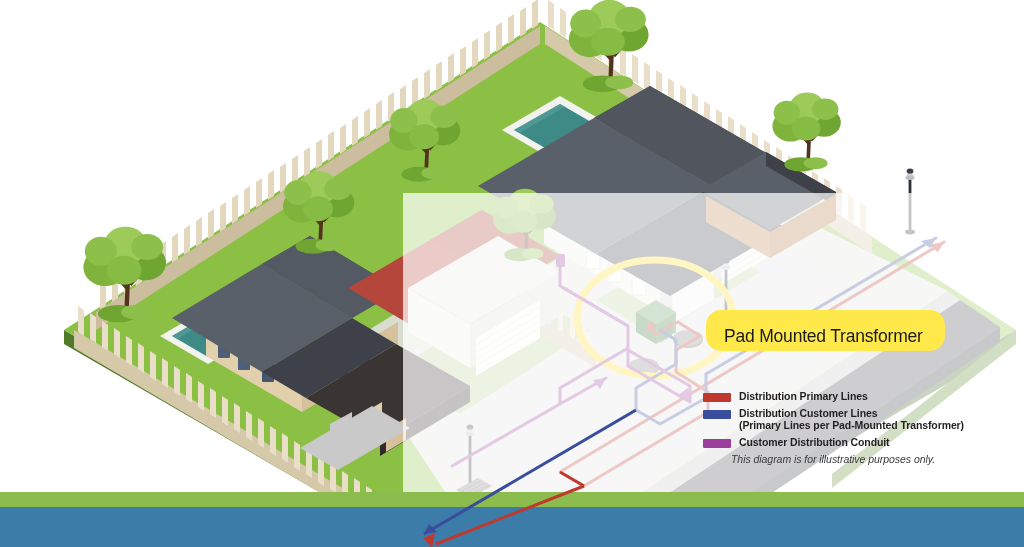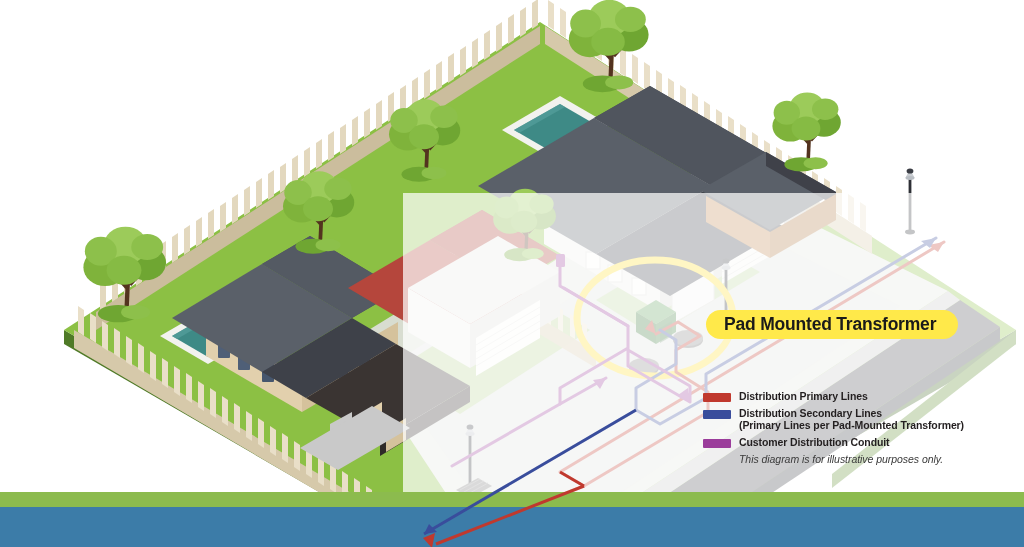--- a/index.html
+++ b/index.html
@@ -3,24 +3,24 @@
 <meta charset="utf-8">
 <style>
   html,body{margin:0;padding:0;background:#ffffff;}
   body{width:1024px;height:547px;overflow:hidden;font-family:"Liberation Sans",sans-serif;}
   #stage{position:relative;width:1024px;height:547px;background:#ffffff;overflow:hidden;}
   #scene{position:absolute;inset:0;}
   .legend{position:absolute;left:703px;top:390px;width:300px;}
   .legend-row{display:flex;align-items:flex-start;margin-bottom:4px;}
   .swatch{width:28px;height:9px;margin-top:3px;margin-right:8px;flex:0 0 28px;border-radius:1px;}
   .legend-text{font-size:10.5px;font-weight:bold;color:#231f20;line-height:12.5px;letter-spacing:-0.1px;}
-  .legend-note{font-size:10.5px;font-style:italic;color:#3a3a3a;margin-left:36px;margin-top:5px;letter-spacing:-0.05px;}
+  .legend-note{font-size:10.5px;font-style:italic;color:#3a3a3a;margin-left:28px;margin-top:5px;letter-spacing:-0.05px;}
   .callout{position:absolute;left:706px;top:310px;height:29px;display:flex;align-items:center;
-           padding:0 22px 0 18px;background:#FFE94A;border-radius:15px;
-           font-size:17.5px;font-weight:bold;color:#1a1a1a;letter-spacing:-0.2px;white-space:nowrap;}
+           padding:12px 22px 0 18px;background:#FFE94A;border-radius:15px;
+           font-size:17.5px;font-weight:normal;color:#1a1a1a;letter-spacing:-0.2px;white-space:nowrap;}
   .scrim{position:absolute;background:rgba(255,255,255,0.72);pointer-events:none;}
   .scrim-v{left:403px;top:193px;width:621px;height:354px;}
 </style>
 </head>
 <body>
 
 <div id="stage">
 
   <svg id="scene" viewBox="0 0 1024 547" width="1024" height="547">
 
@@ -422,21 +422,21 @@
   <div class="legend">
 
     <div class="legend-row">
       <span class="swatch" style="background:#C0392E"></span>
       <span class="legend-text">Distribution Primary Lines</span>
     </div>
 
     <div class="legend-row">
       <span class="swatch" style="background:#394D9C"></span>
       <span class="legend-text">
-        <span>Distribution Secondary Lines</span><br>
+        <span>Distribution Customer Lines</span><br>
         <span>(Primary Lines per Pad-Mounted Transformer)</span>
       </span>
     </div>
 
     <div class="legend-row">
       <span class="swatch" style="background:#9B3D9B"></span>
       <span class="legend-text">Customer Distribution Conduit</span>
     </div>
 
     <div class="legend-note">This diagram is for illustrative purposes only.</div>

